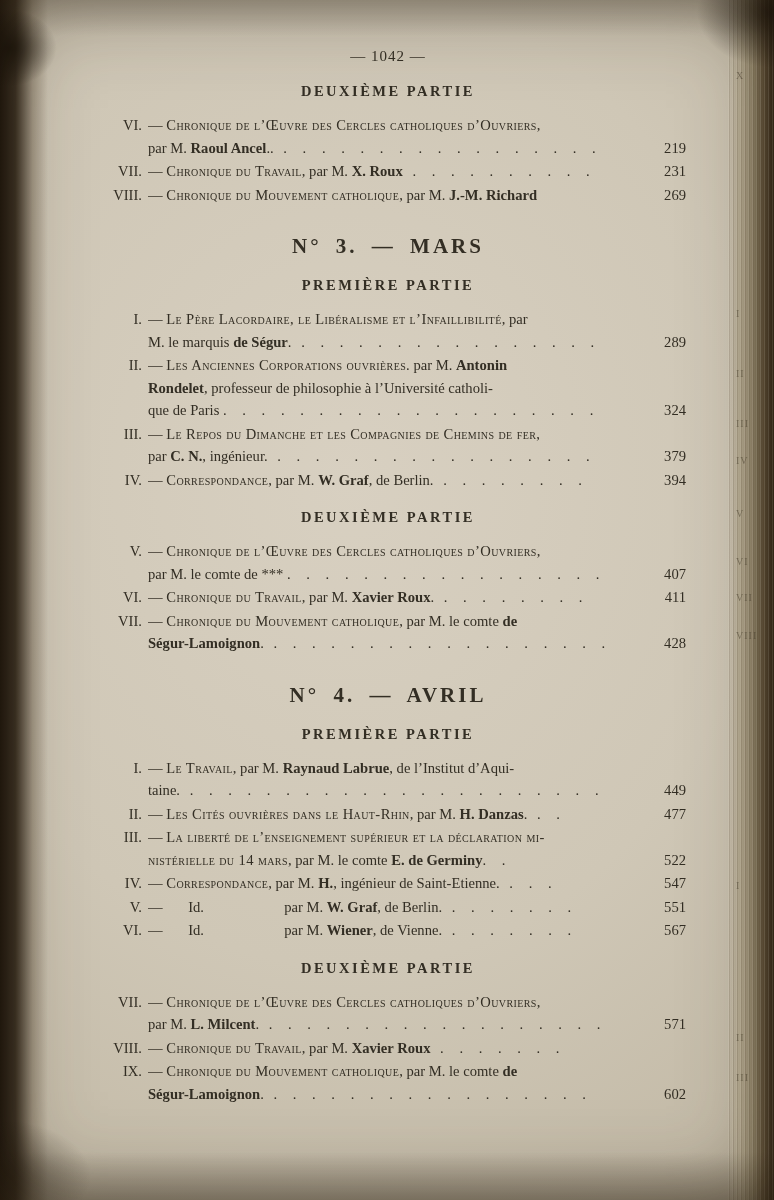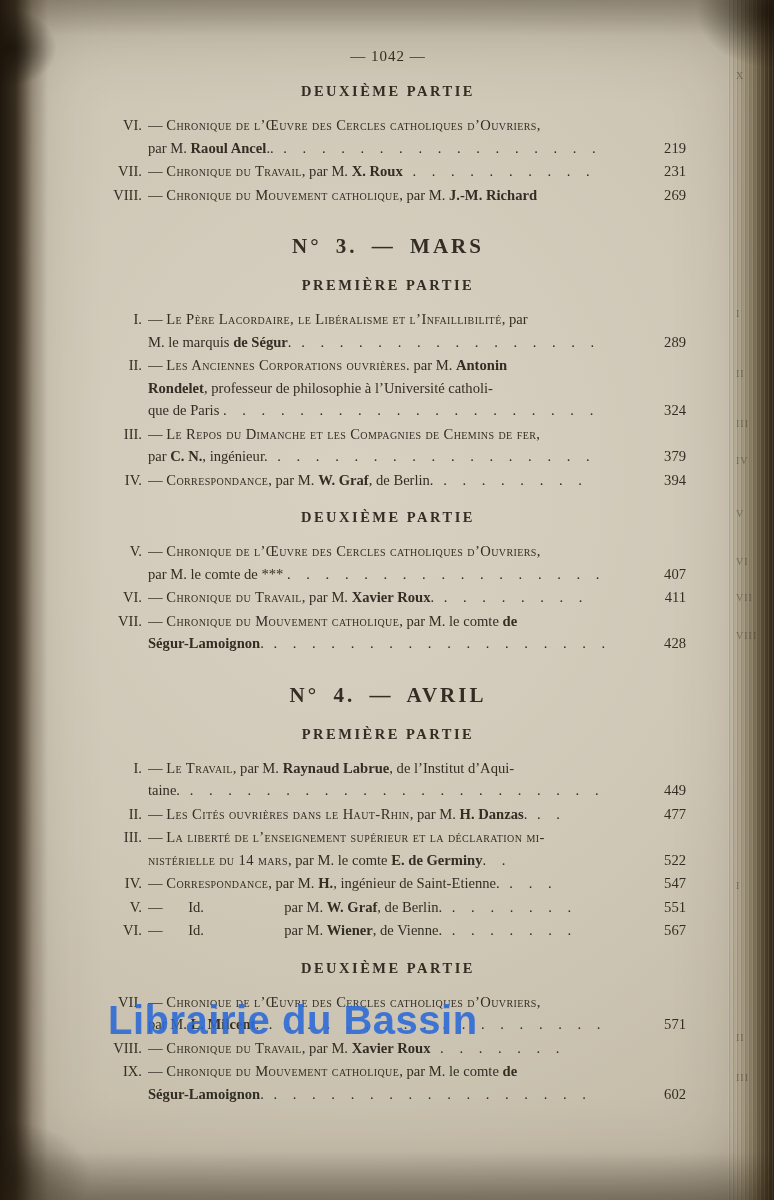--- a/index.html
+++ b/index.html
@@ -217,14 +217,13 @@
       <span class="edge-mark" style="top: 455px;">IV</span>
       <span class="edge-mark" style="top: 508px;">V</span>
       <span class="edge-mark" style="top: 556px;">VI</span>
       <span class="edge-mark" style="top: 592px;">VII</span>
       <span class="edge-mark" style="top: 630px;">VIII</span>
       <span class="edge-mark" style="top: 880px;">I</span>
       <span class="edge-mark" style="top: 1032px;">II</span>
       <span class="edge-mark" style="top: 1072px;">III</span>
     </div>
   <div class="overlay"></div>
-  <div class="watermark">Librairie du Bassin</div>
 </div>
 
 </body></html>

